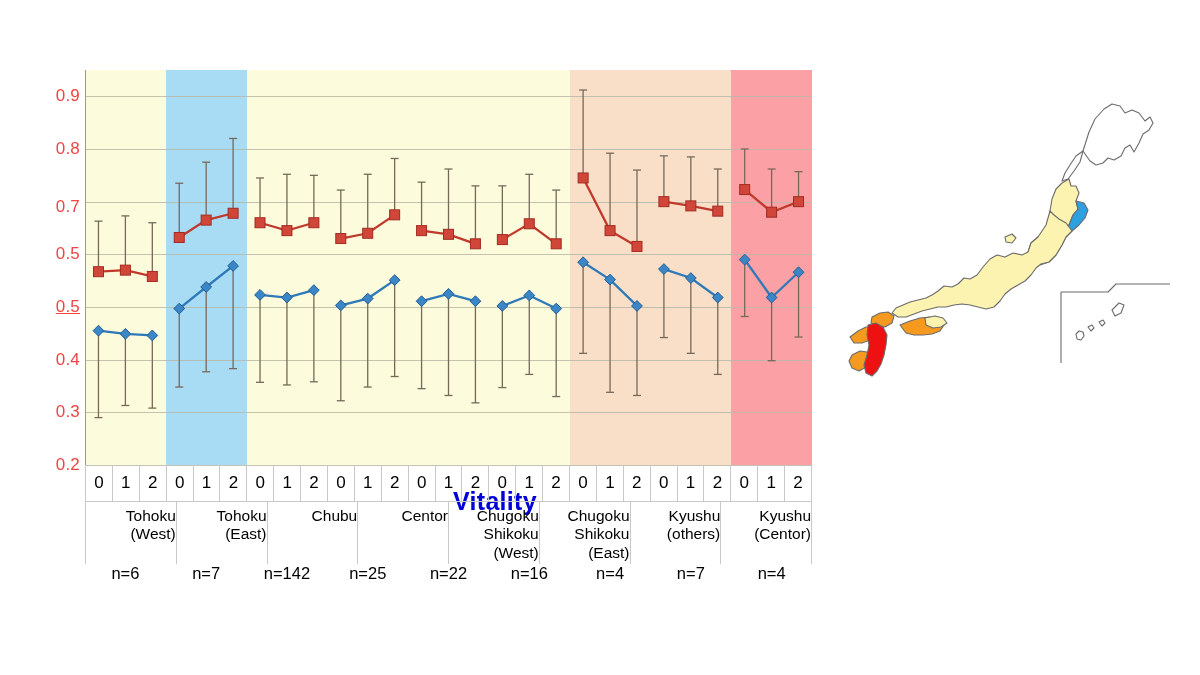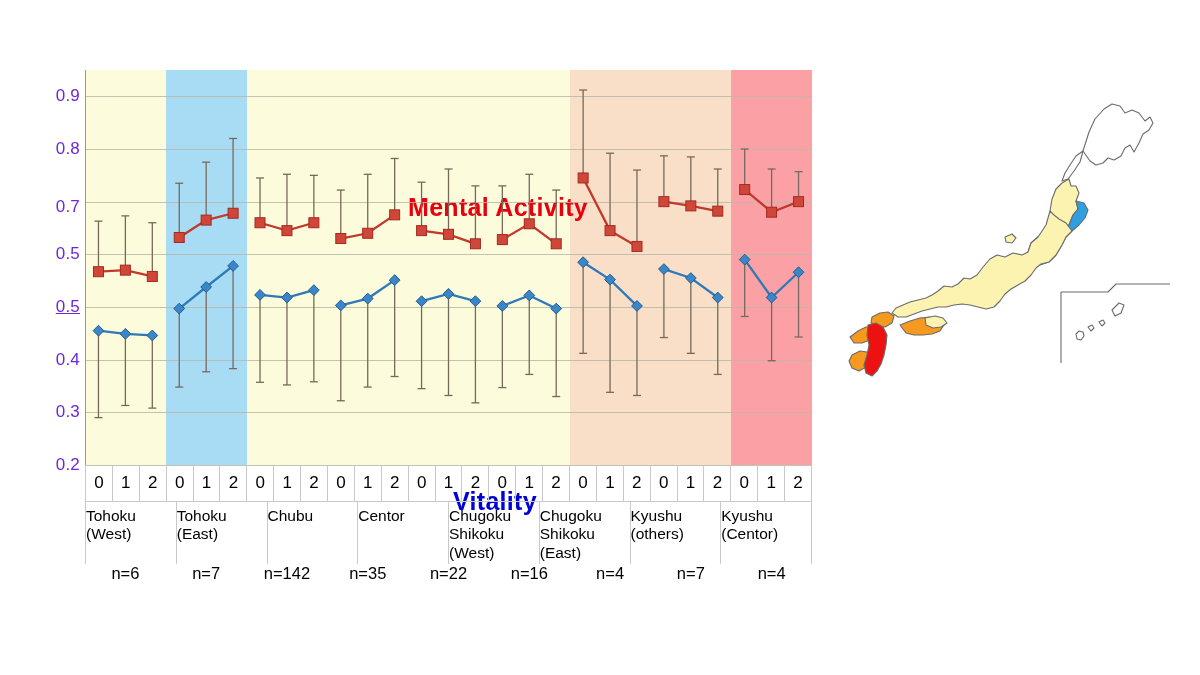--- a/index.html
+++ b/index.html
@@ -14,21 +14,21 @@
   #plot-area{
     position:absolute;left:85px;top:70px;width:727px;height:395px;
     background:#ffffff;
   }
   .band{position:absolute;top:0;bottom:0;}
   .gridline{position:absolute;left:0;right:0;height:1px;background:#b9b9a8;opacity:.85;}
   .axis-left{position:absolute;left:85px;top:70px;width:1px;height:395px;background:#9b9b8d;}
 
   .ytick{
     position:absolute;right:0;width:44px;text-align:right;
-    font-size:17px;color:#6d28d9;transform:translateY(-50%);
+    font-size:17px;color:#ef4444;transform:translateY(-50%);
     letter-spacing:.2px;
   }
   #ytick-col{position:absolute;left:30px;top:70px;width:50px;height:395px;}
 
   
   #series-svg{position:absolute;left:85px;top:70px;width:727px;height:395px;overflow:visible;}
 
   
   .plot-label{position:absolute;font-weight:bold;white-space:nowrap;}
   #label-mental{left:323px;top:123px;font-size:25px;color:#e8000d;letter-spacing:.3px;}
@@ -37,21 +37,21 @@
   
   #xaxis{position:absolute;left:85px;top:465px;width:727px;}
   .row-ticks{display:flex;height:36px;border-bottom:1px solid #c9c9c9;}
   .tick-cell{
     flex:1 1 0;display:flex;align-items:center;justify-content:center;
     font-size:17px;border-right:1px solid #c9c9c9;
   }
   .tick-cell:first-child{border-left:1px solid #c9c9c9;}
   .row-groups{display:flex;height:62px;}
   .group-cell{
-    flex:1 1 0;display:flex;flex-direction:column;align-items:flex-start;
+    flex:1 1 0;display:flex;flex-direction:column;align-items:flex-end;
     justify-content:flex-start;padding-top:5px;
     font-size:15.5px;line-height:1.18;text-align:center;
     border-right:1px solid #c9c9c9;
   }
   .group-cell:first-child{border-left:1px solid #c9c9c9;}
   .row-n{display:flex;height:34px;}
   .n-cell{
     flex:1 1 0;display:flex;align-items:flex-start;justify-content:center;
     font-size:16.5px;
   }
@@ -84,21 +84,20 @@
         <div class="band" style="left: 646.222px; width: 80.7778px; background: rgb(251, 161, 166);"></div>
         <div class="band" style="left: 565.444px; width: 80.7778px; background: rgb(249, 223, 199);"></div>
         <div class="band" style="left: 484.667px; width: 80.7778px; background: rgb(249, 223, 199);"></div>
         <div class="band" style="left: 403.889px; width: 80.7778px; background: rgb(252, 251, 220);"></div>
         <div class="band" style="left: 323.111px; width: 80.7778px; background: rgb(252, 251, 220);"></div>
         <div class="band" style="left: 242.333px; width: 80.7778px; background: rgb(252, 251, 220);"></div>
         <div class="band" style="left: 161.556px; width: 80.7778px; background: rgb(252, 251, 220);"></div>
         <div class="band" style="left: 80.7778px; width: 80.7778px; background: rgb(168, 220, 245);"></div>
         <div class="band" style="left: 0px; width: 80.7778px; background: rgb(252, 251, 220);"></div>
 
-      <div class="plot-label" id="label-mental">Mental  Activity</div>
       <div class="plot-label" id="label-vitality">Vitality</div>
     <div class="gridline" style="top: 26.3333px;"></div>
         <div class="gridline" style="top: 79px;"></div>
         <div class="gridline" style="top: 131.667px;"></div>
         <div class="gridline" style="top: 184.333px;"></div>
         <div class="gridline" style="top: 237px;"></div>
         <div class="gridline" style="top: 289.667px;"></div>
         <div class="gridline" style="top: 342.333px;"></div>
         <div class="gridline" style="top: 395px;"></div>
       </div>
@@ -348,21 +347,21 @@
           </div>
           <div class="group-cell">
             <div>Kyushu</div>
             <div>(Centor)</div>
           </div>
         </div>
       <div class="row-n" id="row-n">
           <div class="n-cell">n=6</div>
           <div class="n-cell">n=7</div>
           <div class="n-cell">n=142</div>
-          <div class="n-cell">n=35</div>
+          <div class="n-cell">n=25</div>
           <div class="n-cell">n=22</div>
           <div class="n-cell">n=16</div>
           <div class="n-cell">n=4</div>
           <div class="n-cell">n=7</div>
           <div class="n-cell">n=4</div>
         </div>
     </div>
   </div>
 
   <div id="right-panel">

